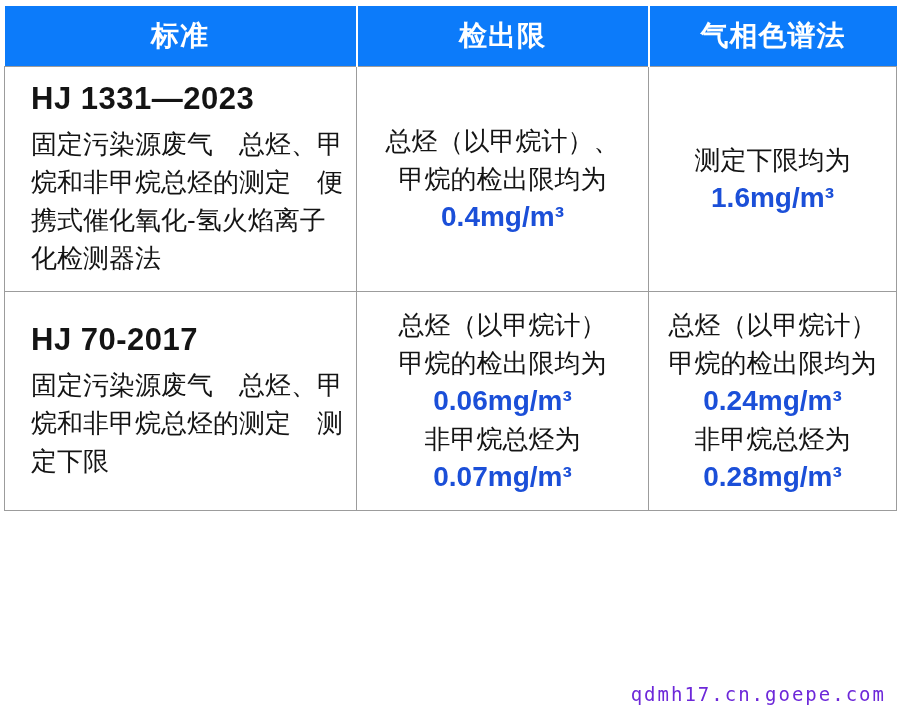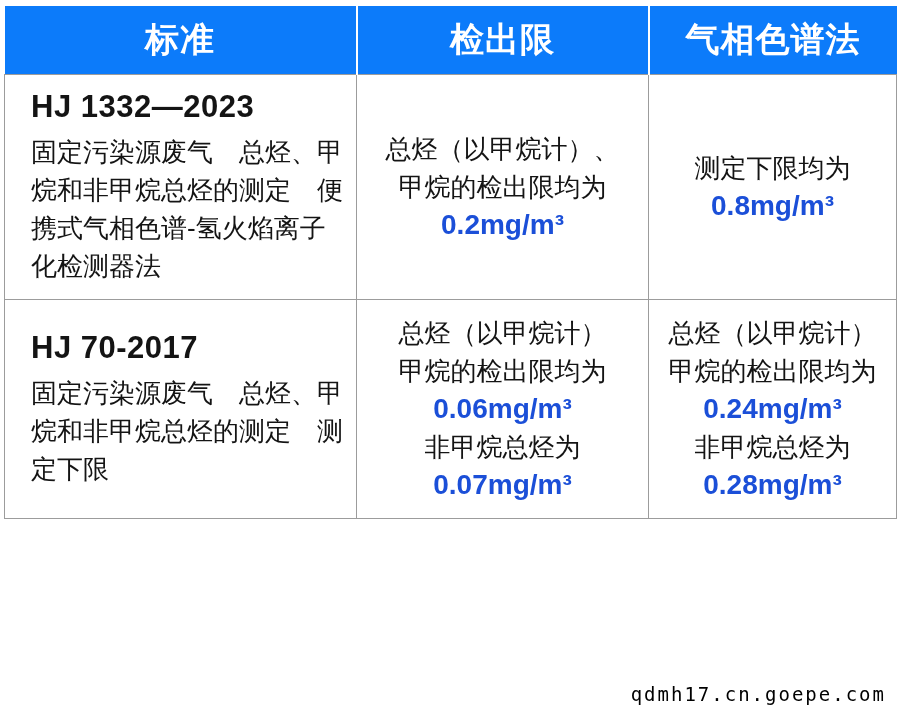--- a/index.html
+++ b/index.html
@@ -29,23 +29,23 @@
     width:892px;
   }
   table{
     border-collapse:collapse;
     table-layout:fixed;
     width:892px;
   }
   thead th{
     background:var(--header-bg);
     color:var(--header-text);
-    font-size:34px;
+    font-size:28px;
     font-weight:bold;
-    height:68px;
+    height:60px;
     text-align:center;
     vertical-align:middle;
     border:none;
     letter-spacing:1px;
   }
   thead th + th{
     border-left:2px solid #ffffff;
     text-align:center;
   }
   tbody td{
@@ -82,21 +82,21 @@
   .cell-line.hl{
     color:var(--highlight);
     font-weight:bold;
     font-size:28px;
   }
   .watermark{
     position:absolute;
     right:8px;
     bottom:6px;
     background:#ffffff;
-    color:#000000;
+    color:#6d28d9;
     font-family:"DejaVu Sans Mono","Liberation Mono",monospace;
     font-size:19px;
     letter-spacing:2px;
     padding:1px 6px;
     white-space:nowrap;
   }
 </style>
 </head>
 <body>
 
@@ -109,33 +109,33 @@
         <col style="width:248px">
       </colgroup>
       <thead>
         <tr>
           <th>标准</th>
           <th>检出限</th>
           <th>气相色谱法</th>
         </tr>
       </thead>
       <tbody id="table-body">
-          <tr class="row-2">
+          <tr class="row-1">
             <td class="col-standard">
-              <div class="std-code">HJ 1332—2023</div>
-              <div class="std-name">固定污染源废气　总烃、甲烷和非甲烷总烃的测定　便携式气相色谱-氢火焰离子化检测器法</div>
+              <div class="std-code">HJ 1331—2023</div>
+              <div class="std-name">固定污染源废气　总烃、甲烷和非甲烷总烃的测定　便携式催化氧化-氢火焰离子化检测器法</div>
             </td>
             <td class="col-limit">
               <div class="cell-line">总烃（以甲烷计）、</div>
               <div class="cell-line">甲烷的检出限均为</div>
-              <div class="cell-line hl">0.2mg/m³</div>
+              <div class="cell-line hl">0.4mg/m³</div>
             </td>
             <td class="col-lower">
               <div class="cell-line">测定下限均为</div>
-              <div class="cell-line hl">0.8mg/m³</div>
+              <div class="cell-line hl">1.6mg/m³</div>
             </td>
           </tr>
           <tr class="row-3">
             <td class="col-standard">
               <div class="std-code">HJ 70-2017</div>
               <div class="std-name">固定污染源废气　总烃、甲烷和非甲烷总烃的测定　测定下限</div>
             </td>
             <td class="col-limit">
               <div class="cell-line">总烃（以甲烷计）</div>
               <div class="cell-line">甲烷的检出限均为</div>

